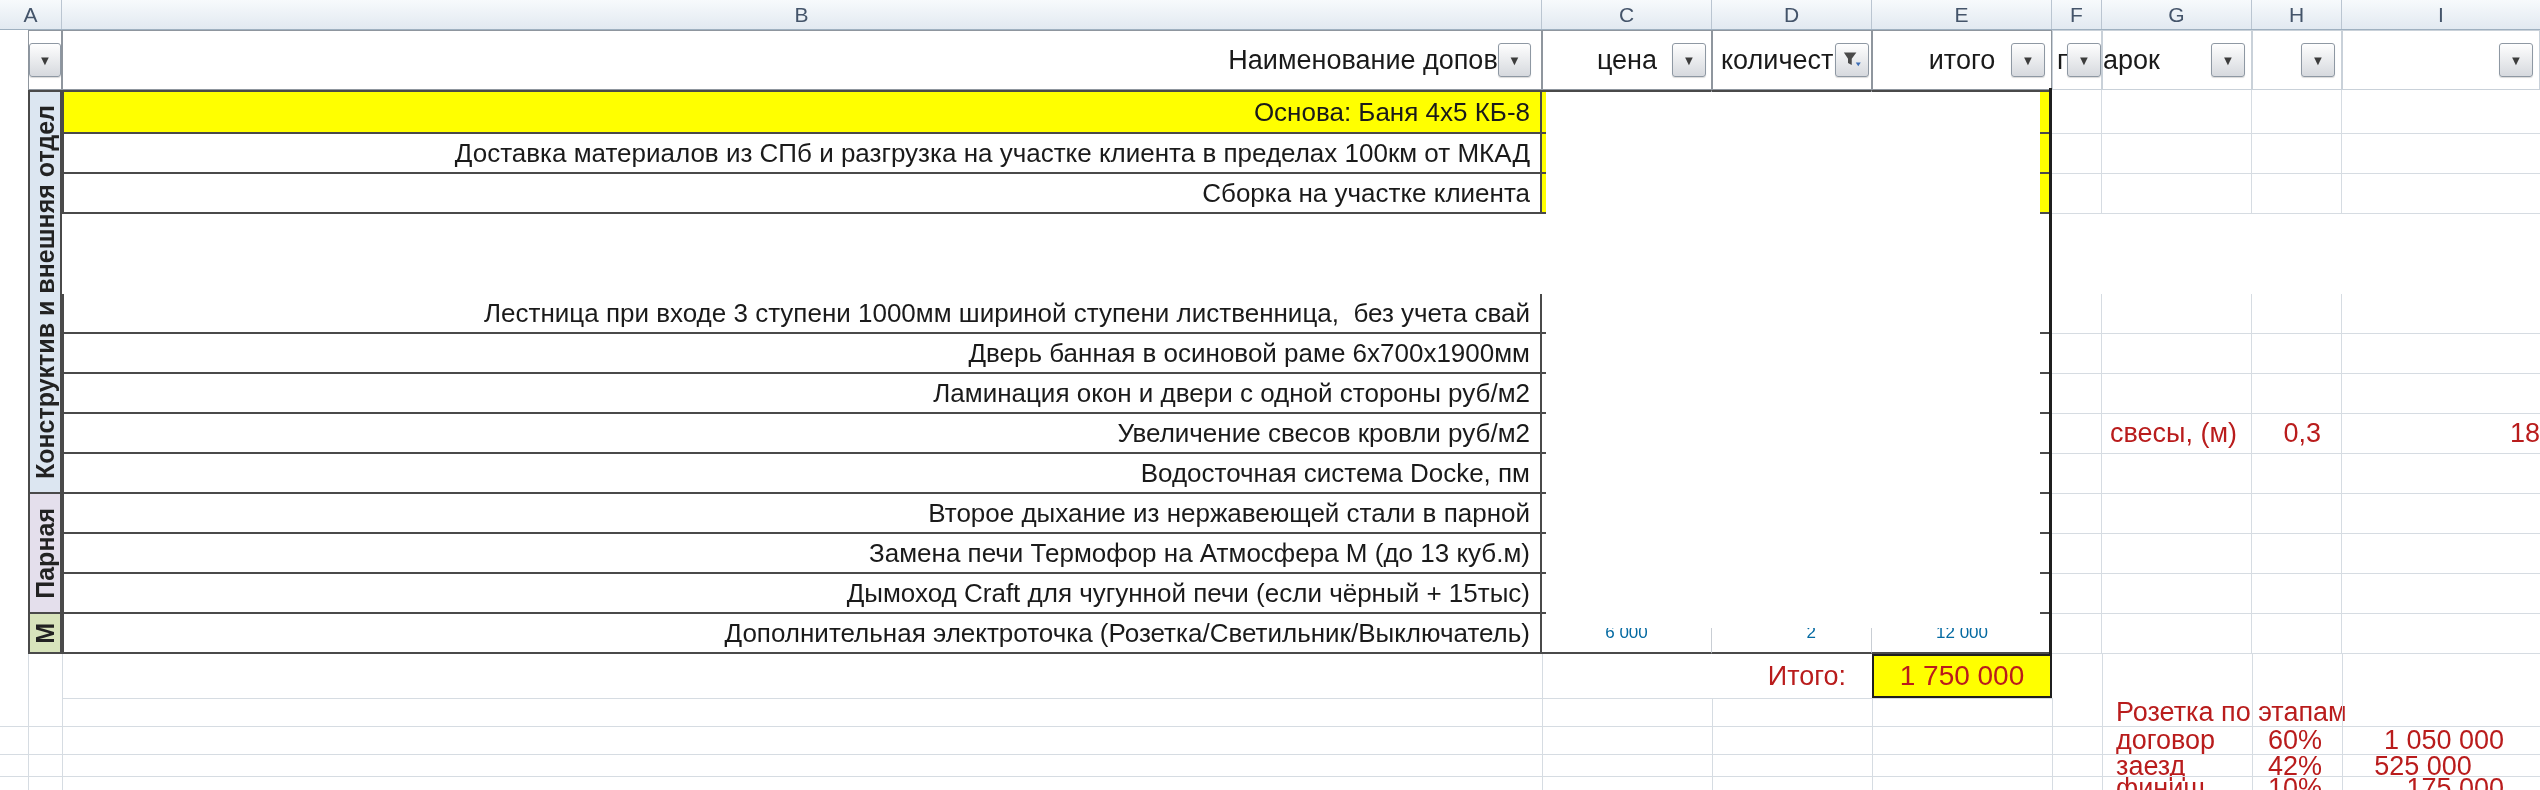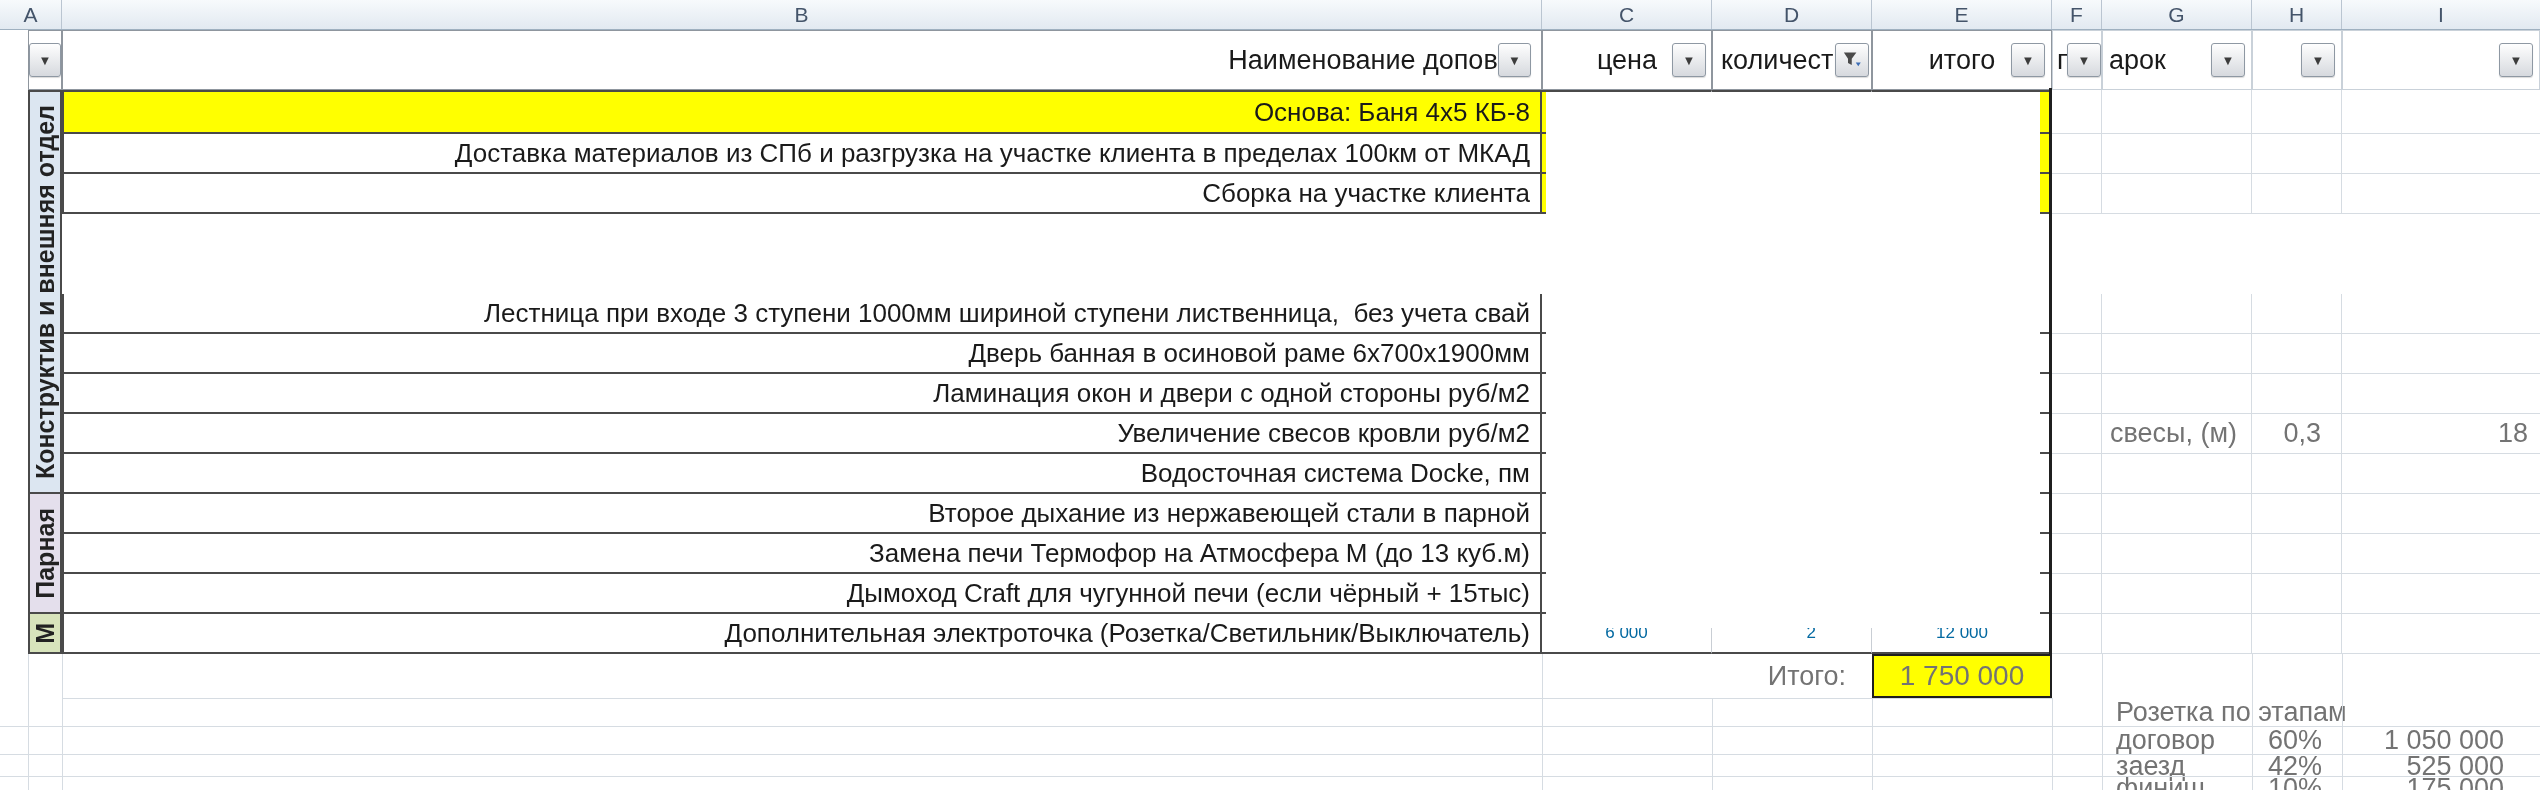--- a/index.html
+++ b/index.html
@@ -30,21 +30,21 @@
     padding:0 10px;font-size:26px;line-height:35px;white-space:pre-wrap;overflow:hidden;}
   .ccell{left:1542px;width:170px;border-bottom:2px solid #4a4a4a;border-right:1px solid #c9ced4;background:#fff;}
   .dcell{left:1712px;width:160px;border-bottom:2px solid #4a4a4a;border-right:1px solid #c9ced4;background:#fff;}
   .ecell{left:1872px;width:180px;border-bottom:2px solid #4a4a4a;background:#fff;}
   .fcell{left:2052px;width:50px;border-bottom:1px solid #d6dce2;border-right:1px solid #d6dce2;}
   .gcell{left:2102px;width:150px;border-bottom:1px solid #d6dce2;border-right:1px solid #d6dce2;}
   .hcell2{left:2252px;width:90px;border-bottom:1px solid #d6dce2;border-right:1px solid #d6dce2;}
   .icell{left:2342px;width:198px;border-bottom:1px solid #d6dce2;}
   .yellow{background:#ffff00 !important;}
   .numtxt{display:flex;align-items:center;justify-content:center;font-size:17px;color:#0369a1;}
-  .rside{display:flex;align-items:center;font-size:27px;color:#737373;}
+  .rside{display:flex;align-items:center;font-size:27px;color:#b91c1c;}
   
   .section{left:28px;width:34px;border:2px solid #4a4a4a;overflow:hidden;
     display:flex;align-items:center;justify-content:center;}
   .section span{writing-mode:vertical-rl;transform:rotate(180deg);
     font-size:25px;font-weight:bold;color:#222;white-space:nowrap;}
   
   .gridv{background:#d6dce2;width:1px;}
   .gridh{background:#d6dce2;height:1px;}
   .rowtext{width:100%;text-align:right;}
 </style>
@@ -96,21 +96,21 @@
     <div class="dd" style="position:absolute;right:6px">
         <span>▼</span>
       </div>
   </div>
   <div class="abs hcell" style="left:2052px;width:50px;padding-left:4px">
     <span>п</span>
     <div class="dd" style="position:absolute;left:14px">
         <span>▼</span>
       </div>
   </div>
-  <div class="abs hcell" style="left:2102px;width:150px;padding-left:6px">
+  <div class="abs hcell" style="left:2102px;width:150px;padding-left:0">
     <span>арок</span>
     <div class="dd" style="position:absolute;right:6px">
         <span>▼</span>
       </div>
   </div>
   <div class="abs hcell" style="left:2252px;width:90px">
     <div class="dd" style="position:absolute;right:6px">
         <span>▼</span>
       </div>
   </div>
@@ -195,21 +195,21 @@
     <div class="cell ccell"></div>
     <div class="cell dcell"></div>
     <div class="cell ecell"></div>
     <div class="cell fcell"></div>
     <div class="cell gcell rside" style="justify-content:flex-end;padding-right:14px">
         <span>свесы, (м)</span>
       </div>
     <div class="cell hcell2 rside" style="justify-content:flex-end;padding-right:20px">
         <span>0,3</span>
       </div>
-    <div class="cell icell rside" style="justify-content:flex-end;padding-right:12px">
+    <div class="cell icell rside" style="justify-content:flex-end;">
         <span>18</span>
       </div>
   </div>
   <div class="abs trow" style="top:454px;height:40px">
     <div class="cell bcell"><span class="rowtext">Водосточная система Docke, пм</span></div>
     <div class="cell ccell"></div>
     <div class="cell dcell"></div>
     <div class="cell ecell"></div>
     <div class="cell fcell"></div>
       <div class="cell gcell"></div>
@@ -289,21 +289,21 @@
         <span>1 050 000</span>
       </div>
   </div>
   <div class="abs" style="left:2102px;top:754px;width:438px;height:24px">
     <div class="cell rside" style="left:14px;width:136px">
         <span>заезд</span>
       </div>
     <div class="cell rside" style="left:150px;width:90px;justify-content:flex-end;padding-right:20px;box-sizing:border-box">
         <span>42%</span>
       </div>
-    <div class="cell rside" style="left:240px;width:198px;justify-content:flex-end;padding-right:36px;box-sizing:border-box">
+    <div class="cell rside" style="left:240px;width:198px;justify-content:center;padding-right:36px;box-sizing:border-box">
         <span>525 000</span>
       </div>
   </div>
   <div class="abs" style="left:2102px;top:776px;width:438px;height:24px">
     <div class="cell rside" style="left:14px;width:136px">
         <span>финиш</span>
       </div>
     <div class="cell rside" style="left:150px;width:90px;justify-content:flex-end;padding-right:20px;box-sizing:border-box">
         <span>10%</span>
       </div>

